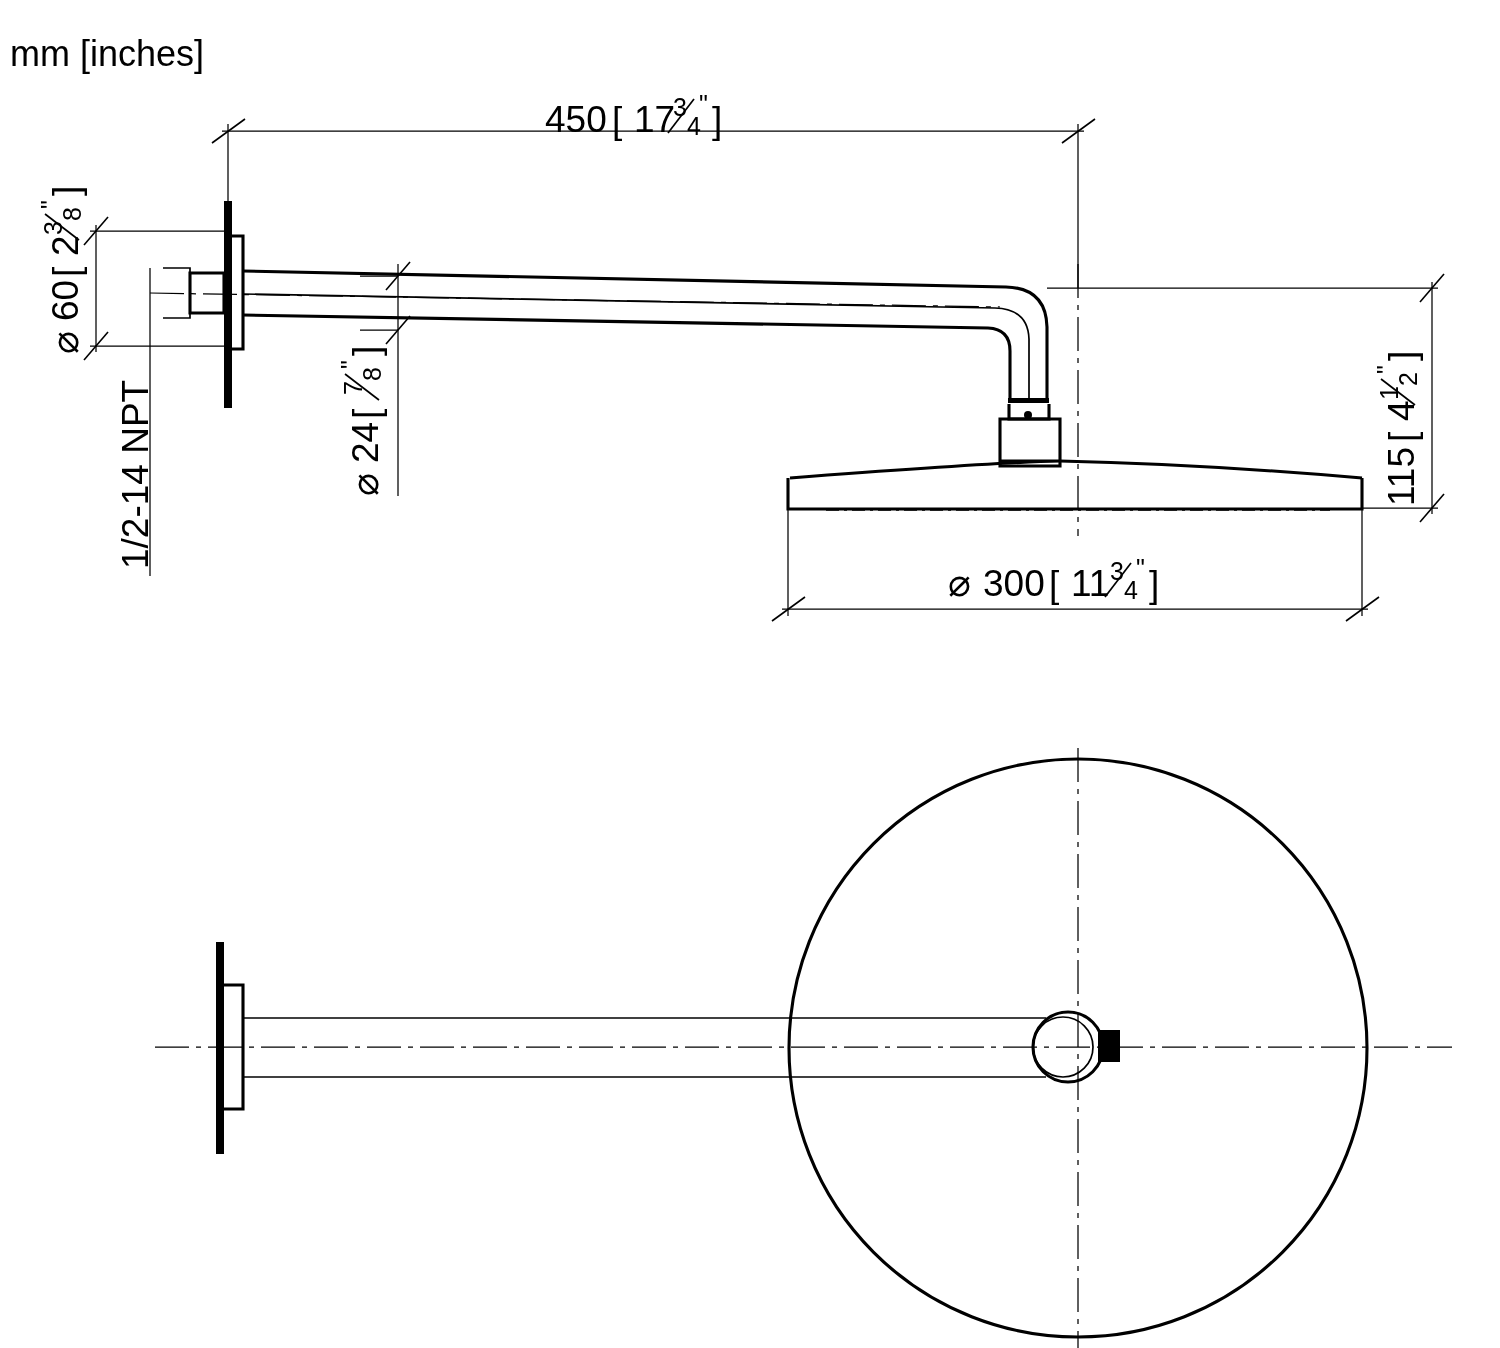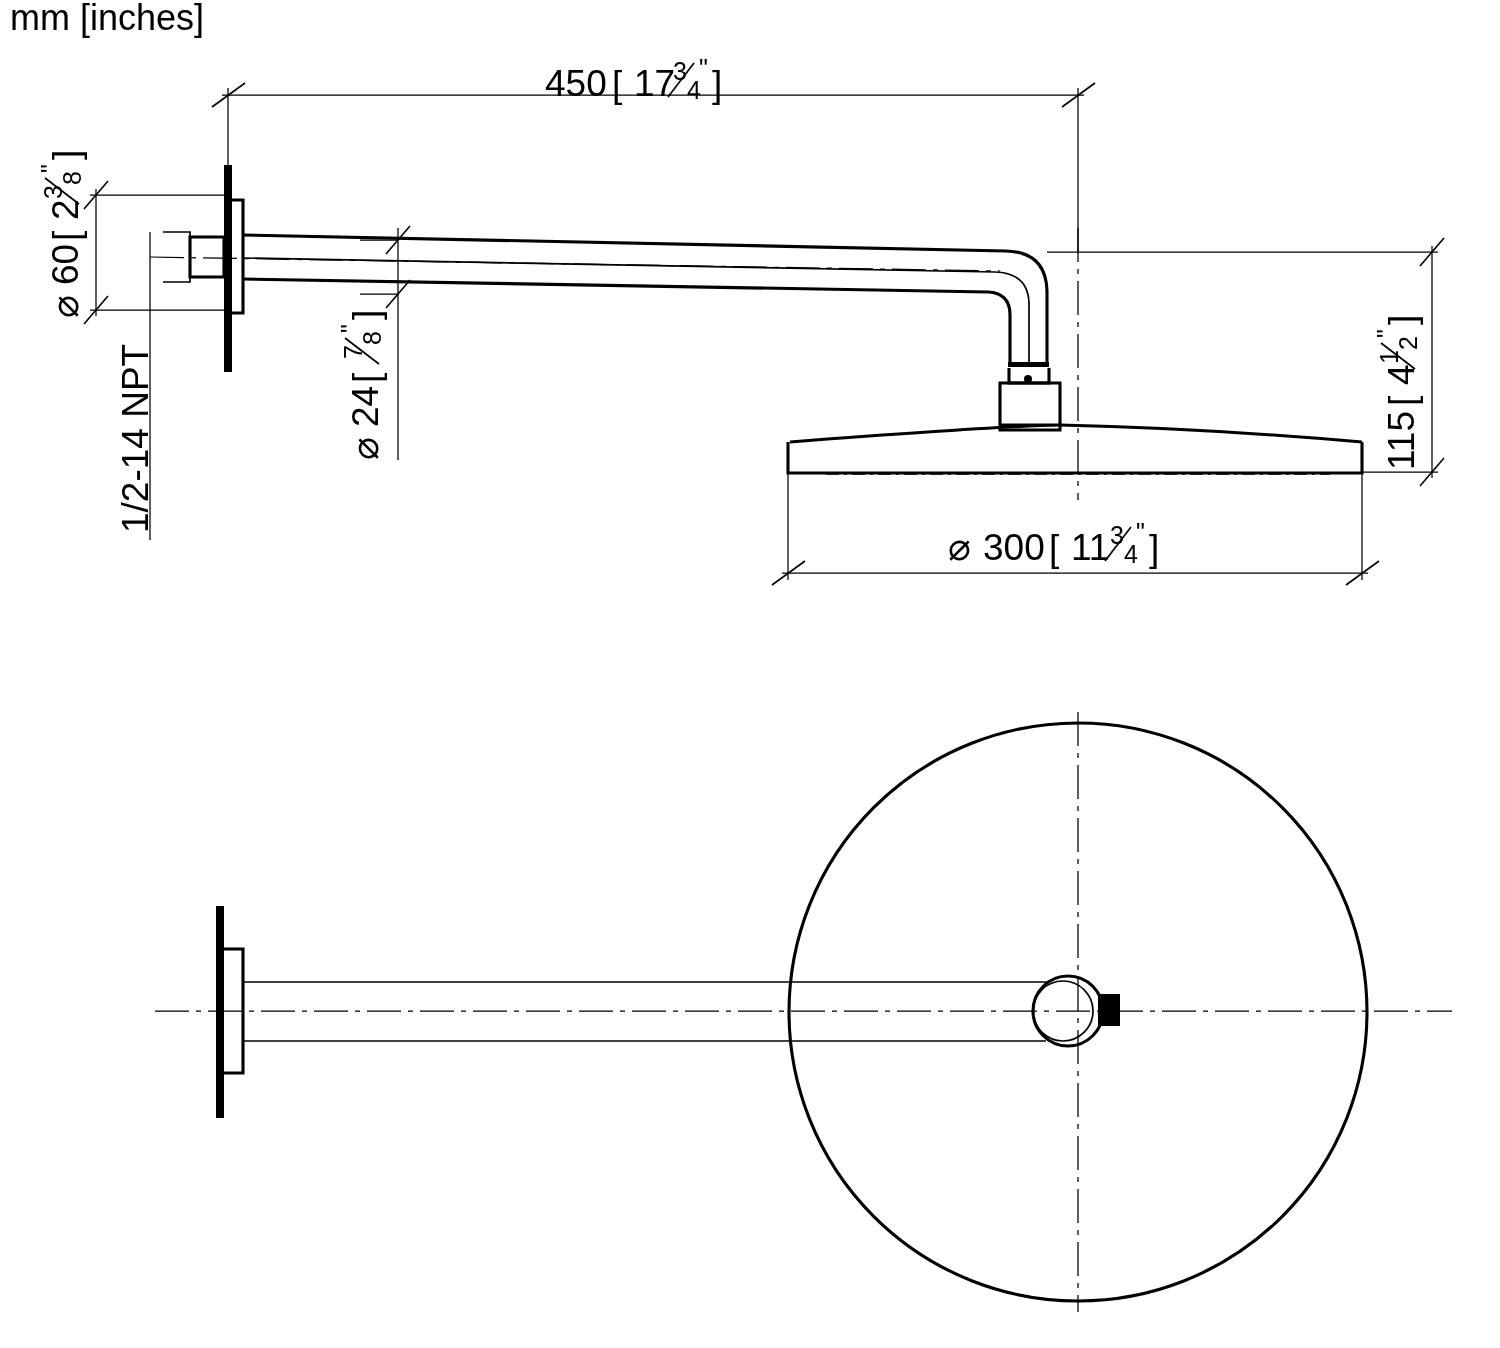--- a/index.html
+++ b/index.html
@@ -11,20 +11,21 @@
     width: 1500px;
     height: 1348px;
     font-family: "Liberation Sans", sans-serif;
     color: #000000;
     overflow: hidden;
   }
   #drawing-root {
     position: relative;
     width: 1500px;
     height: 1012px;
+    margin-top: 36px;
   }
   svg#tech-drawing {
     display: block;
     width: 1500px;
     height: 1348px;
   }
   .obj    { fill: none; stroke: #000; stroke-width: 3.1; stroke-linecap: butt; stroke-linejoin: miter; }
   .objthin{ fill: none; stroke: #000; stroke-width: 1.7; }
   .hidden-edge { fill: none; stroke: #000; stroke-width: 1.3; }
   .dimline{ fill: none; stroke: #000; stroke-width: 1.25; }

